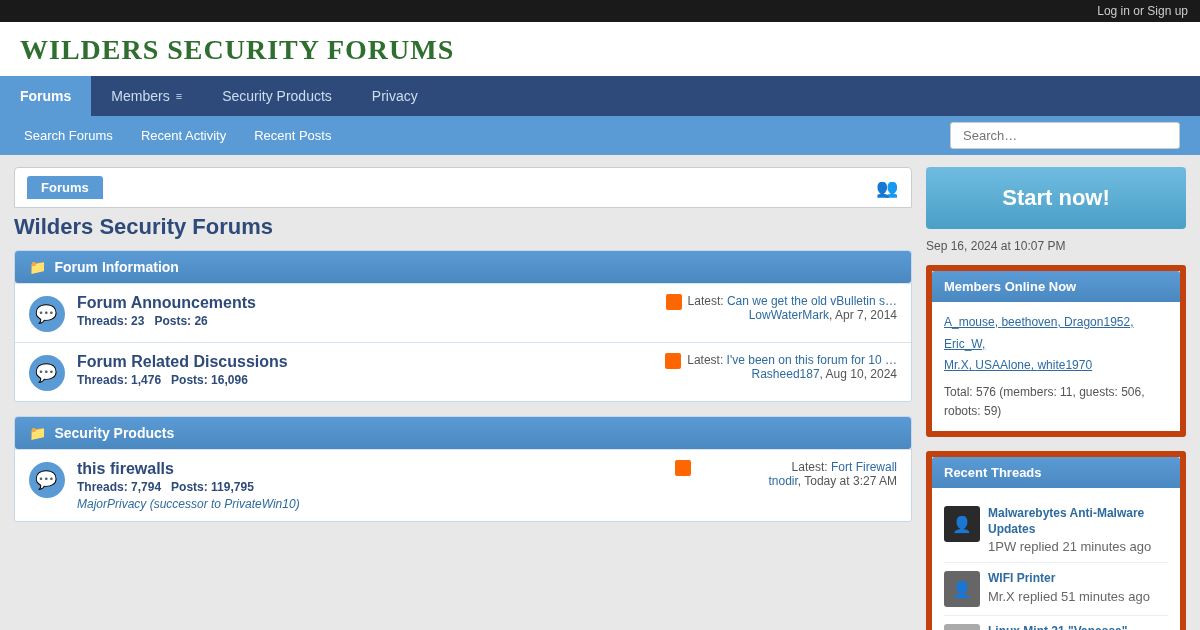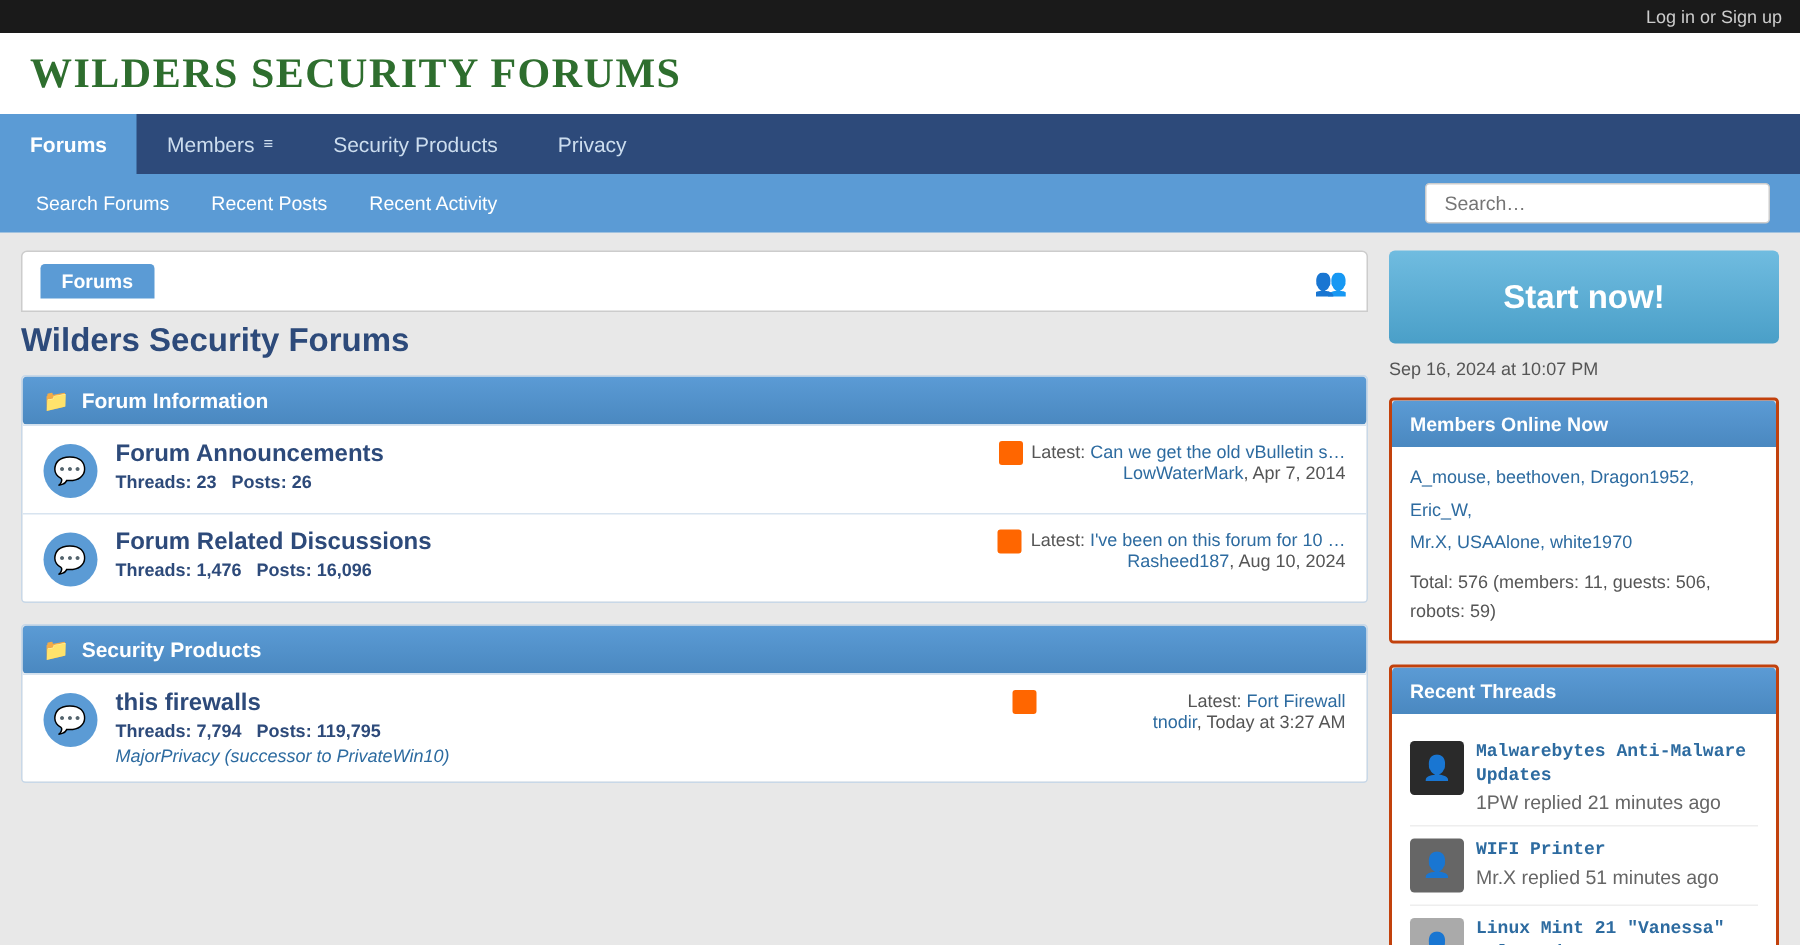--- a/index.html
+++ b/index.html
@@ -239,33 +239,34 @@
     }
     .sidebar-section {
       background: linear-gradient(to bottom, #5b9bd5, #4a88c0);
       color: #fff;
       padding: 8px 12px;
       font-size: 13px;
       font-weight: bold;
       border-radius: 3px 3px 0 0;
     }
     .sidebar-box {
-      border: 2px solid #c2410c;
+      border: 6px solid #c2410c;
       border-radius: 3px;
       margin-bottom: 14px;
       overflow: hidden;
     }
     .sidebar-box-content {
       background: #fff;
       padding: 10px 12px;
       font-size: 12px;
     }
     .members-online-list {
       color: #2d6ba0;
       line-height: 1.8;
+      text-decoration: underline;
     }
     .members-online-list span { cursor: pointer; }
     .members-total {
       color: #555;
       margin-top: 6px;
       line-height: 1.6;
     }
 
     .recent-thread-item {
       display: flex;
@@ -291,21 +292,20 @@
     .avatar.dark { background: #2a2a2a; }
     .avatar.medium { background: #666; }
     .avatar.light { background: #aaa; }
     .thread-info { flex: 1; }
     .thread-title {
       color: #2d6ba0;
       cursor: pointer;
       font-size: 12px;
       font-weight: bold;
       line-height: 1.3;
-      font-family: Liberation Mono, monospace;
     }
     .thread-meta { color: #666; font-size: 13px; margin-top: 2px; }
   </style>
 </head>
 <body>
 
 <div class="top-bar">
   <a>Log in or Sign up</a>
 </div>
 
@@ -318,22 +318,22 @@
   <a class="nav-item">
     <span>Members</span>
     <span style="font-size:11px;">≡</span>
   </a>
   <a class="nav-item">Security Products</a>
   <a class="nav-item">Privacy</a>
 </nav>
 
 <div class="sub-nav">
   <a class="sub-nav-item">Search Forums</a>
+  <a class="sub-nav-item">Recent Activity</a>
   <a class="sub-nav-item">Recent Posts</a>
-  <a class="sub-nav-item">Recent Activity</a>
   <div class="search-bar-container">
     <input class="search-input" type="text" placeholder="Search…" style="">
   </div>
 </div>
 
 <div class="main-layout">
 
   <div class="content-area">
 
     <div class="breadcrumb-bar">

